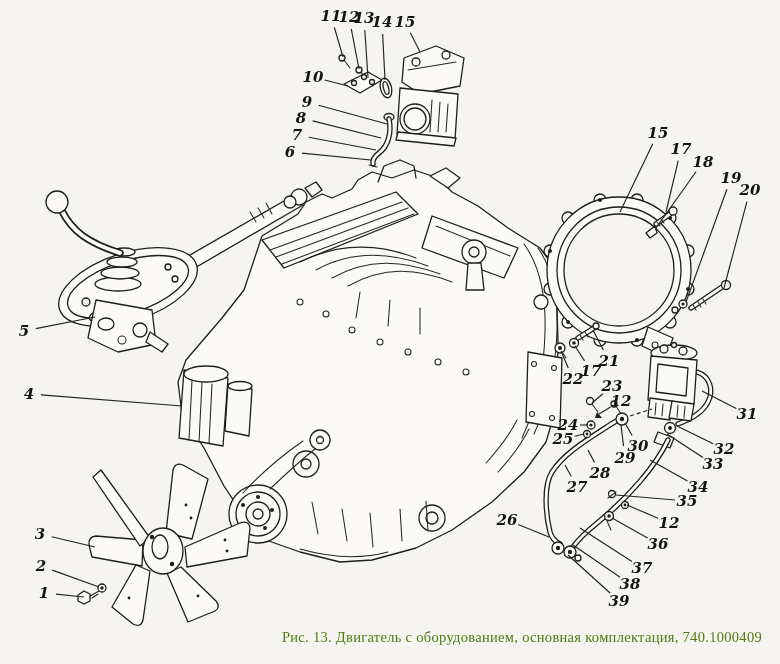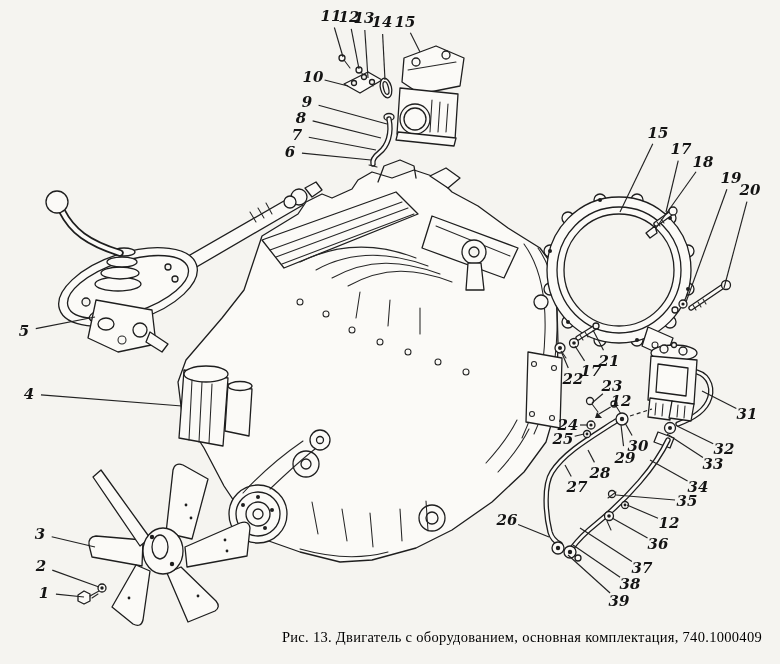--- a/index.html
+++ b/index.html
@@ -19,21 +19,21 @@
   .tube-o{fill:none;stroke:#1e1e1e;stroke-width:5.4;stroke-linecap:round;}
   .tube-i{fill:none;stroke:#fbfaf7;stroke-width:2.8;stroke-linecap:round;}
   .tube-o2{fill:none;stroke:#1e1e1e;stroke-width:7.5;stroke-linecap:round;}
   .tube-i2{fill:none;stroke:#fbfaf7;stroke-width:4;stroke-linecap:round;}
   .leader{stroke:#222;stroke-width:1.15;fill:none;}
   .num{font:italic 700 15px "DejaVu Serif",serif;fill:#141414;text-anchor:middle;}
   .caption{
     position:absolute;top:629px;left:0;width:762px;
     text-align:right;
     font:14.5px "Liberation Serif",serif;
-    color:#000000;letter-spacing:.3px;
+    color:#4d7c0f;letter-spacing:.3px;
   }
 </style>
 </head>
 <body>
 
 <div class="stage">
 <svg width="780" height="664" viewBox="0 0 780 664">
 
   <g>
     <path class="fw" d="M352 189 L332 198 L322 194 L306 202 L298 214 L262 236

